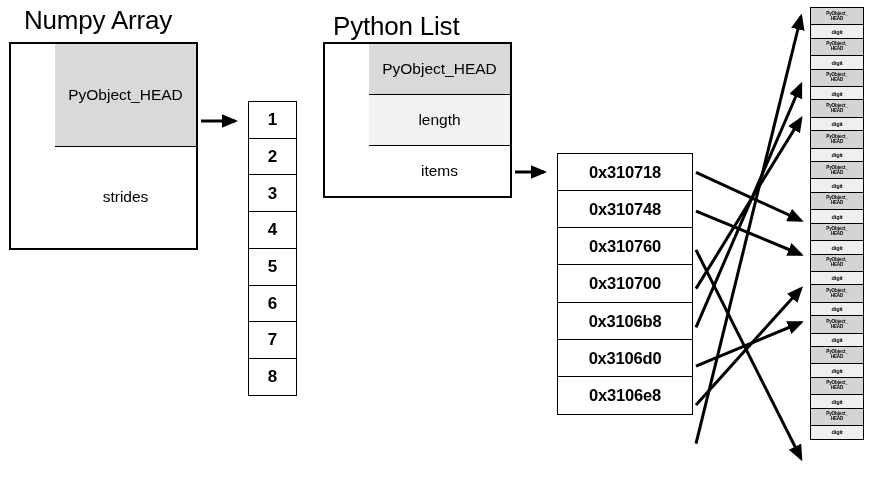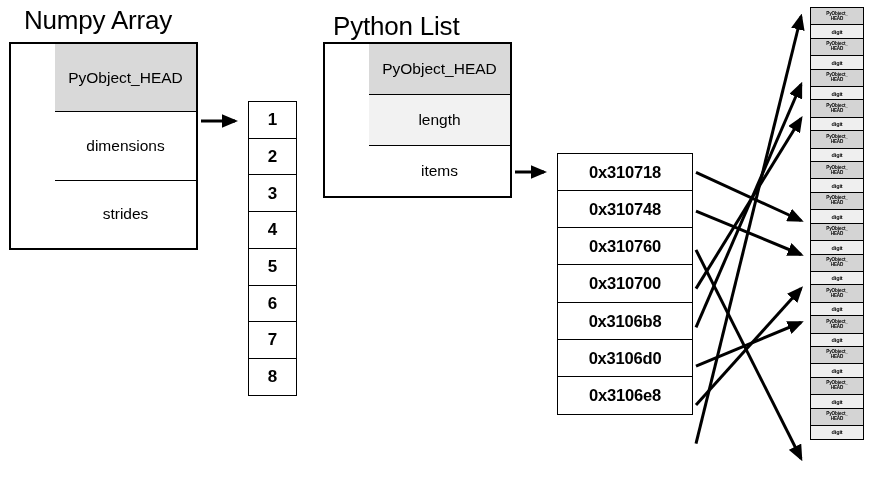--- a/index.html
+++ b/index.html
@@ -52,21 +52,20 @@
 <body>
 
 <div class="stage">
 
   <div class="diagram-title" id="numpy-title">Numpy Array</div>
 
   <div class="diagram-title" id="list-title">Python List</div>
 
   <div class="struct-box" id="numpy-struct">
     <div class="struct-row shade-dark">PyObject_HEAD</div>
-    <div class="struct-row shade-white">dimensions</div>
     <div class="struct-row shade-white">strides</div>
   </div>
 
   <div id="numpy-cells">
       <div class="ncell">1</div>
       <div class="ncell">2</div>
       <div class="ncell">3</div>
       <div class="ncell">4</div>
       <div class="ncell">5</div>
       <div class="ncell">6</div>

